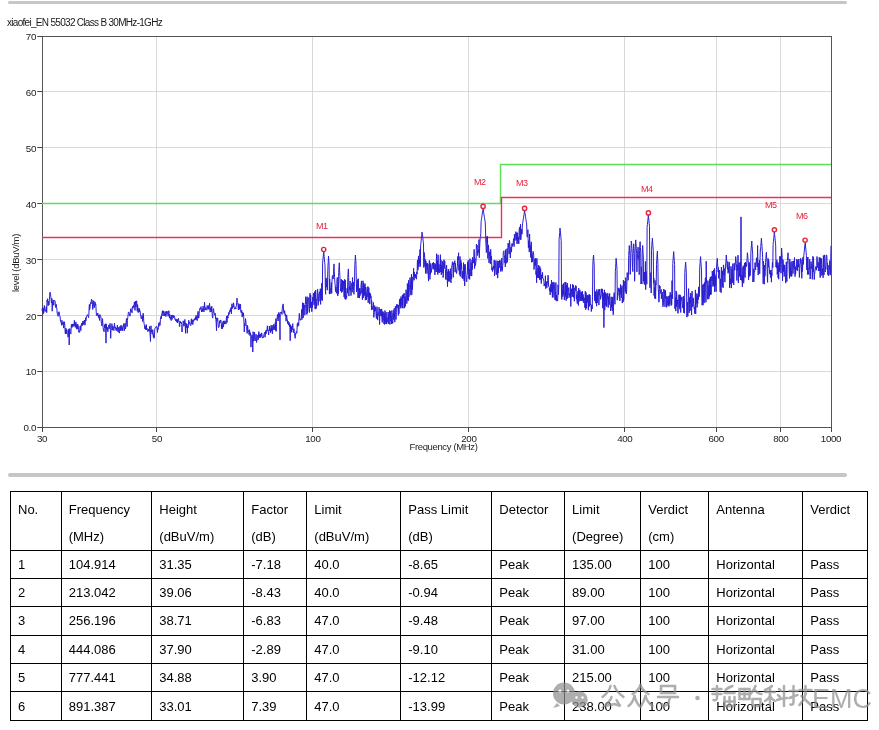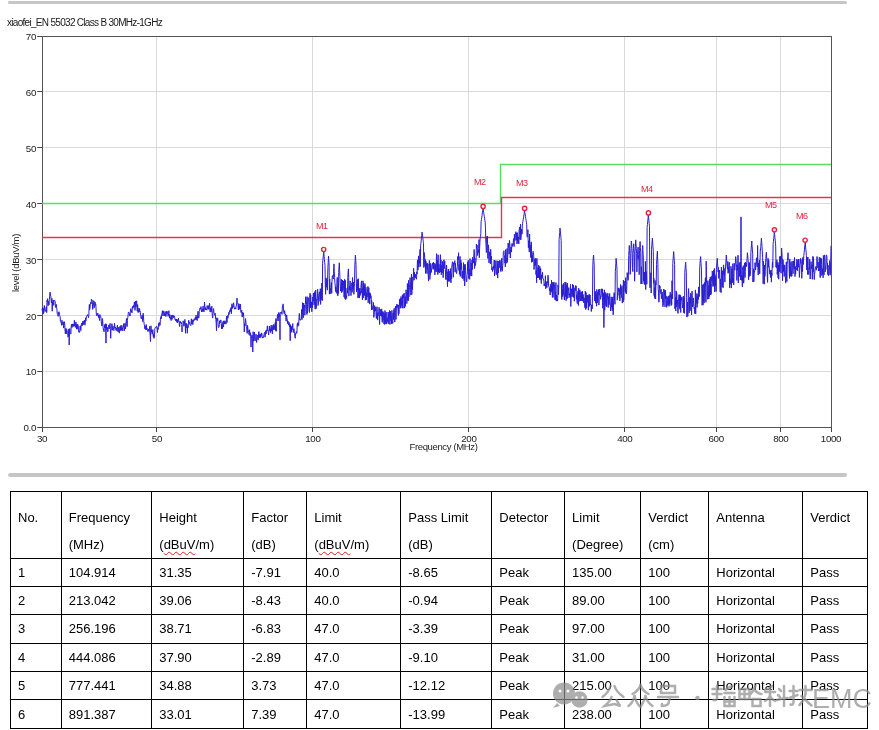--- a/index.html
+++ b/index.html
@@ -1,21 +1,21 @@
 <!DOCTYPE html>
 <html><head><meta charset="utf-8"><style>
 * { margin:0; padding:0; box-sizing:border-box; }
 html,body { width:879px; height:730px; background:#fff; font-family:"Liberation Sans",sans-serif; position:relative; overflow:hidden; }
 .bar { position:absolute; left:8px; width:839px; height:3px; background:#c6c6c6; border-radius:2px; }
 .tb { position:absolute; left:10px; top:490.5px; border-collapse:collapse; table-layout:fixed; font-size:13px; color:#000; }
 .tb td { border:1px solid #000; padding:0 0 0 7px; vertical-align:middle; height:28.4px; overflow:hidden; white-space:nowrap; }
 .tb tr:first-child td { height:57px; }
 .tb tr:first-child td div { line-height:27px; }
-.tb tr:first-child td { padding-top:12px; }
-.sp { text-decoration:underline; text-decoration-color:#e02020; text-decoration-style:wavy; text-decoration-thickness:1px; text-underline-offset:2px; }
+.tb tr:first-child td { padding-top:4px; }
+.sp { text-decoration-color:#e02020; text-decoration-style:wavy; text-decoration-thickness:1px; text-underline-offset:2px; }
 </style></head><body>
 <div class="bar" style="top:1px"></div>
 <svg width="879" height="470" style="position:absolute;left:0;top:0">
 <text x="7" y="26" font-size="10" letter-spacing="-0.7" fill="#1a1a1a">xiaofei_EN 55032 Class B 30MHz-1GHz</text>
 <line x1="42" y1="371.5" x2="831" y2="371.5" stroke="#d9d9d9" stroke-width="1"></line>
     <line x1="42" y1="315.5" x2="831" y2="315.5" stroke="#d9d9d9" stroke-width="1"></line>
     <line x1="42" y1="259.5" x2="831" y2="259.5" stroke="#d9d9d9" stroke-width="1"></line>
     <line x1="42" y1="203.5" x2="831" y2="203.5" stroke="#d9d9d9" stroke-width="1"></line>
     <line x1="42" y1="147.5" x2="831" y2="147.5" stroke="#d9d9d9" stroke-width="1"></line>
     <line x1="42" y1="91.5" x2="831" y2="91.5" stroke="#d9d9d9" stroke-width="1"></line>
@@ -135,21 +135,21 @@
         </td>
         <td>
           <div>Verdict</div>
           <div>&nbsp;</div>
         </td>
       </tr>
       <tr>
         <td>1</td>
         <td>104.914</td>
         <td>31.35</td>
-        <td>-7.91</td>
+        <td>-7.18</td>
         <td>40.0</td>
         <td>-8.65</td>
         <td>Peak</td>
         <td>135.00</td>
         <td>100</td>
         <td>Horizontal</td>
         <td>Pass</td>
       </tr>
       <tr>
         <td>2</td>
@@ -163,21 +163,21 @@
         <td>100</td>
         <td>Horizontal</td>
         <td>Pass</td>
       </tr>
       <tr>
         <td>3</td>
         <td>256.196</td>
         <td>38.71</td>
         <td>-6.83</td>
         <td>47.0</td>
-        <td>-3.39</td>
+        <td>-9.48</td>
         <td>Peak</td>
         <td>97.00</td>
         <td>100</td>
         <td>Horizontal</td>
         <td>Pass</td>
       </tr>
       <tr>
         <td>4</td>
         <td>444.086</td>
         <td>37.90</td>
@@ -187,21 +187,21 @@
         <td>Peak</td>
         <td>31.00</td>
         <td>100</td>
         <td>Horizontal</td>
         <td>Pass</td>
       </tr>
       <tr>
         <td>5</td>
         <td>777.441</td>
         <td>34.88</td>
-        <td>3.73</td>
+        <td>3.90</td>
         <td>47.0</td>
         <td>-12.12</td>
         <td>Peak</td>
         <td>215.00</td>
         <td>100</td>
         <td>Horizontal</td>
         <td>Pass</td>
       </tr>
       <tr>
         <td>6</td>

